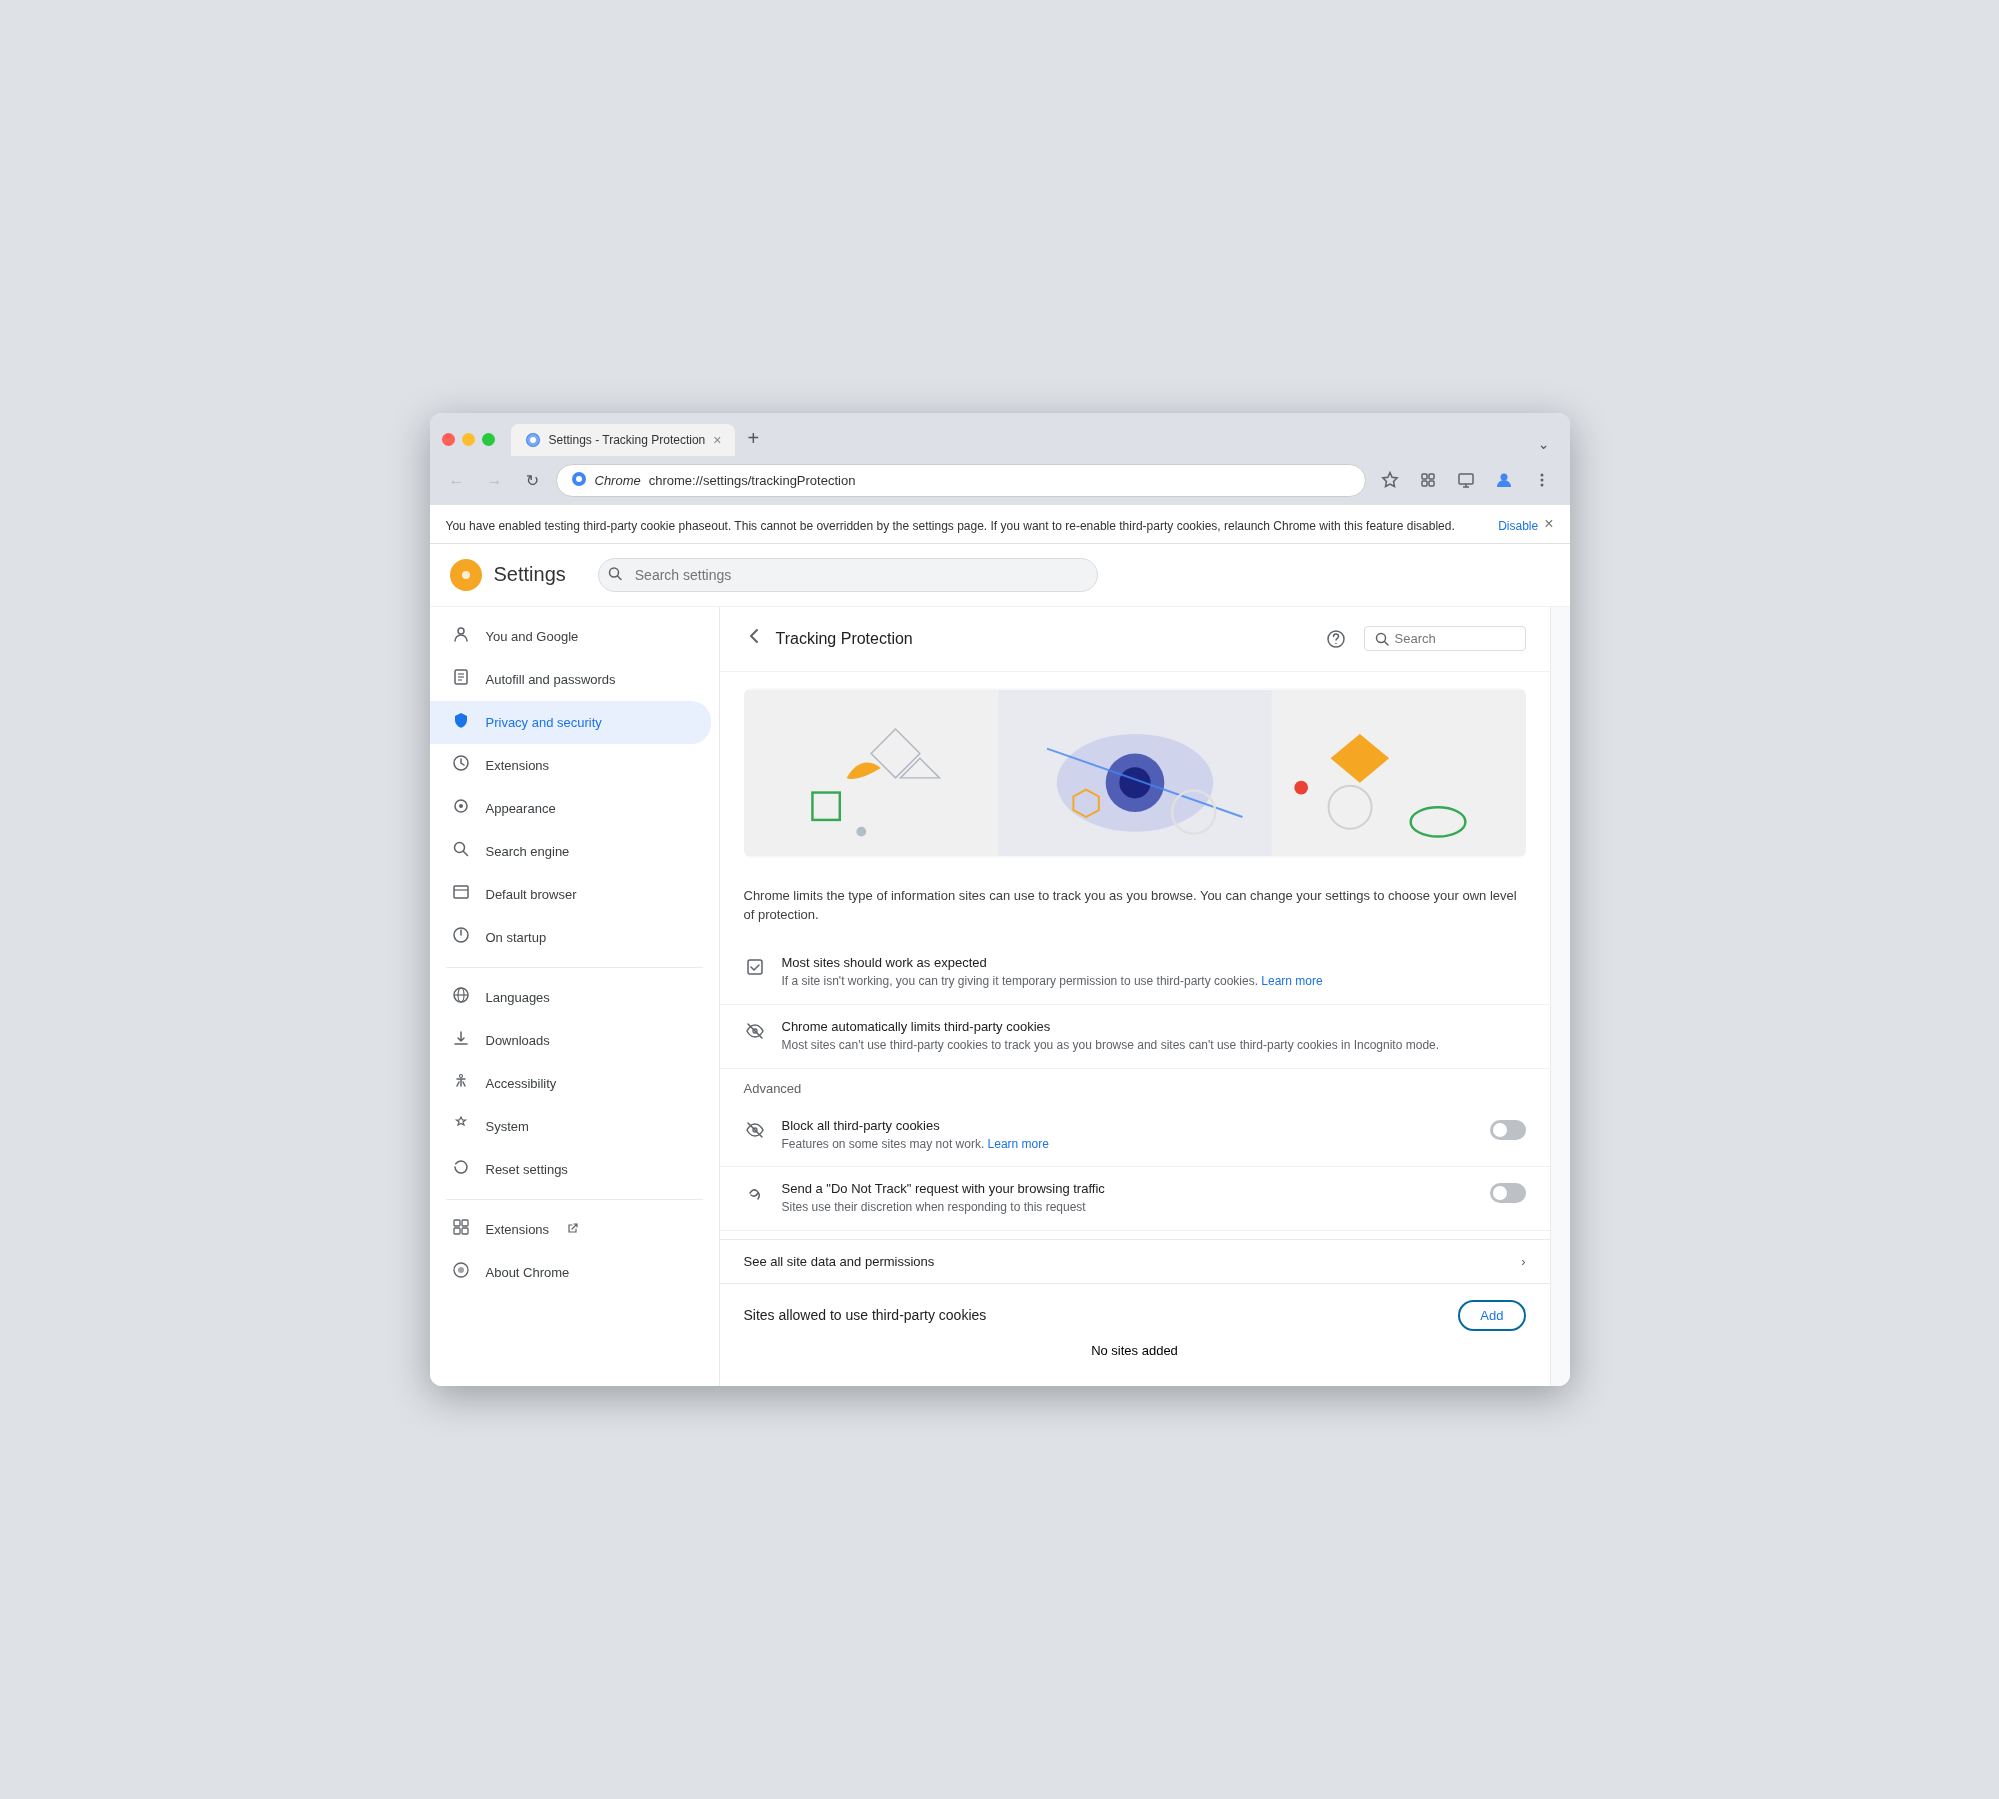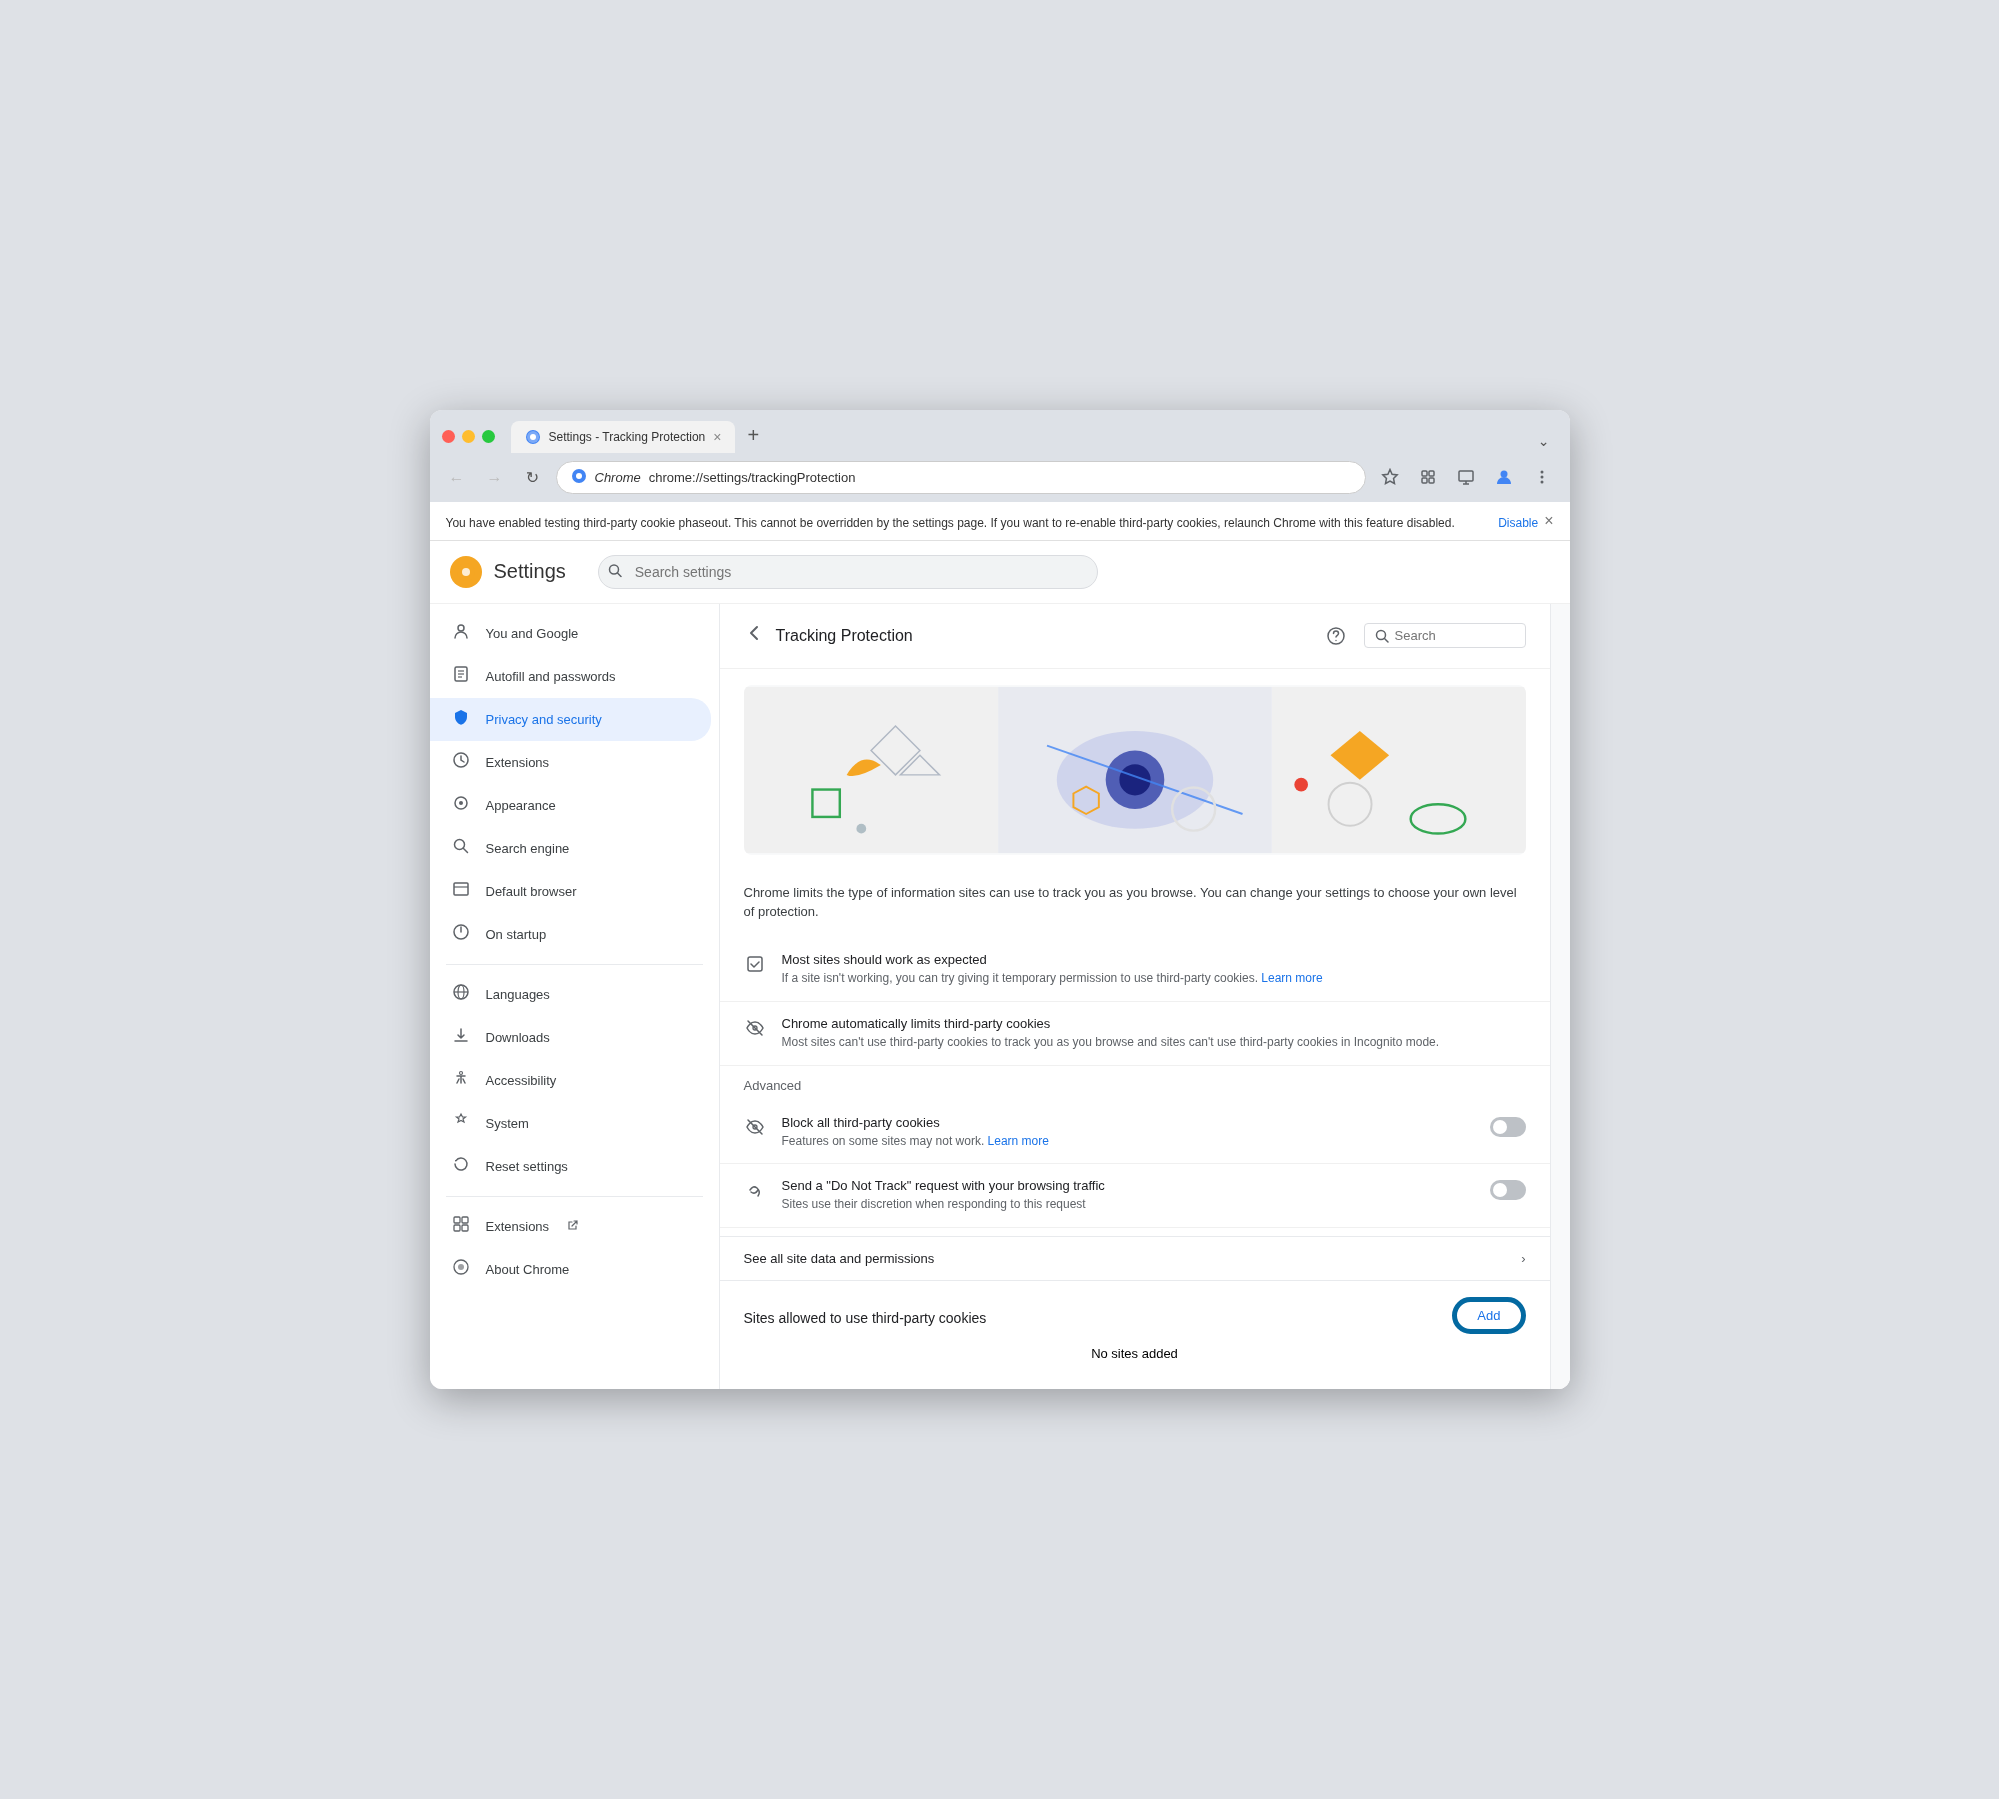--- a/index.html
+++ b/index.html
@@ -380,21 +380,21 @@
       color: #202124;
       margin-bottom: 8px;
     }
     .allowed-desc {
       font-size: 12px;
       color: #5f6368;
       line-height: 1.5;
       margin-bottom: 12px;
     }
     .add-btn {
-      border: 5px solid #0369a1;
+      border: 2px solid #0369a1;
       background: #fff;
       border-radius: 20px;
       padding: 6px 20px;
       font-size: 13px;
       color: #1a73e8;
       cursor: pointer;
       font-weight: 500;
     }
     .no-sites {
       font-size: 13px;

